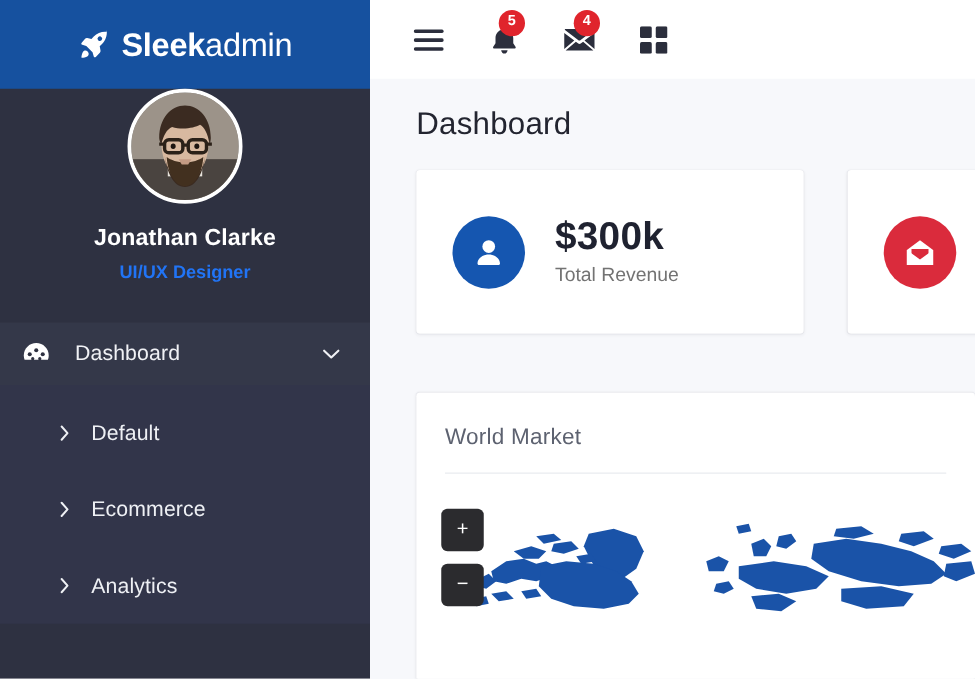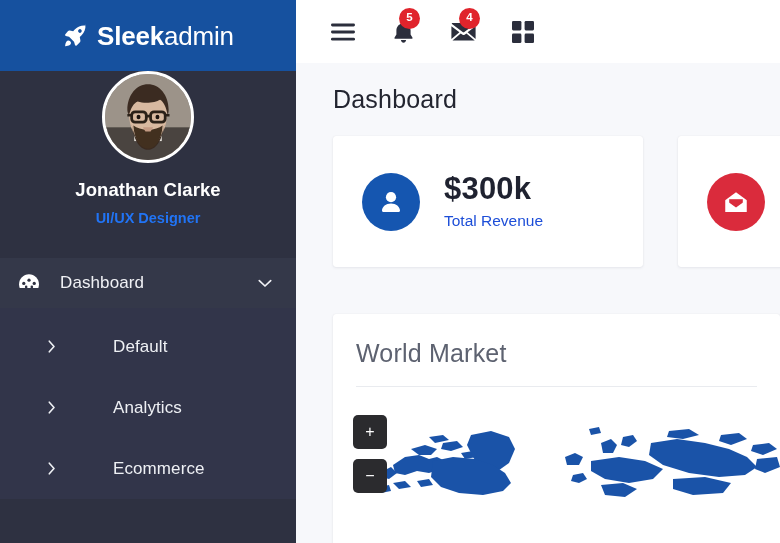--- a/index.html
+++ b/index.html
@@ -108,21 +108,20 @@
     align-items: center;
     padding-left: 48px;
     cursor: pointer;
   }
   .chev-right { width: 8px; height: 13px; flex: none; display: block; margin-right: 17px; }
   .subnav-label {
     color: #eef0f4;
     font-size: 17px;
     font-weight: 400;
     letter-spacing: 0.1px;
-    margin-left: 40px;
   }
 
   
   #main {
     position: absolute;
     left: 296px; top: 0;
     width: 484px;
     height: 543px;
     background: #f7f8fb;
     overflow: hidden;
@@ -199,34 +198,34 @@
   .stat-value {
     font-size: 31px;
     font-weight: 700;
     color: #1f2230;
     letter-spacing: 0.2px;
     line-height: 1.05;
   }
   .stat-label {
     margin-top: 6px;
     font-size: 15.5px;
-    color: #1d4ed8;
+    color: #737373;
     font-weight: 400;
     text-align: center;
   }
 
   .market-card {
     margin-top: 47px;
     width: 447px;
     min-height: 230px;
     position: relative;
     overflow: hidden;
   }
   .market-title {
-    font-size: 25px;
+    font-size: 18px;
     color: #5d6270;
     font-weight: 400;
     padding: 25px 0 18px 23px;
     letter-spacing: 0.2px;
   }
   .market-divider {
     height: 1px;
     background: #e9ebef;
     margin: 0 23px;
   }
@@ -324,28 +323,28 @@
           <svg class="chev-right" viewBox="0 0 8 13">
             <path d="M1.3 1.2L6 6.5l-4.7 5.3" fill="none" stroke="#eef0f4" stroke-width="1.6" stroke-linecap="round" stroke-linejoin="round"></path>
           </svg>
           <span class="subnav-label">Default</span>
         </div>
 
         <div class="subnav-item">
           <svg class="chev-right" viewBox="0 0 8 13">
             <path d="M1.3 1.2L6 6.5l-4.7 5.3" fill="none" stroke="#eef0f4" stroke-width="1.6" stroke-linecap="round" stroke-linejoin="round"></path>
           </svg>
-          <span class="subnav-label">Analytics</span>
+          <span class="subnav-label">Ecommerce</span>
         </div>
 
         <div class="subnav-item">
           <svg class="chev-right" viewBox="0 0 8 13">
             <path d="M1.3 1.2L6 6.5l-4.7 5.3" fill="none" stroke="#eef0f4" stroke-width="1.6" stroke-linecap="round" stroke-linejoin="round"></path>
           </svg>
-          <span class="subnav-label">Ecommerce</span>
+          <span class="subnav-label">Analytics</span>
         </div>
 
       </div>
     </nav>
   </aside>
 
   <section id="main">
 
     <header class="topbar">
 

